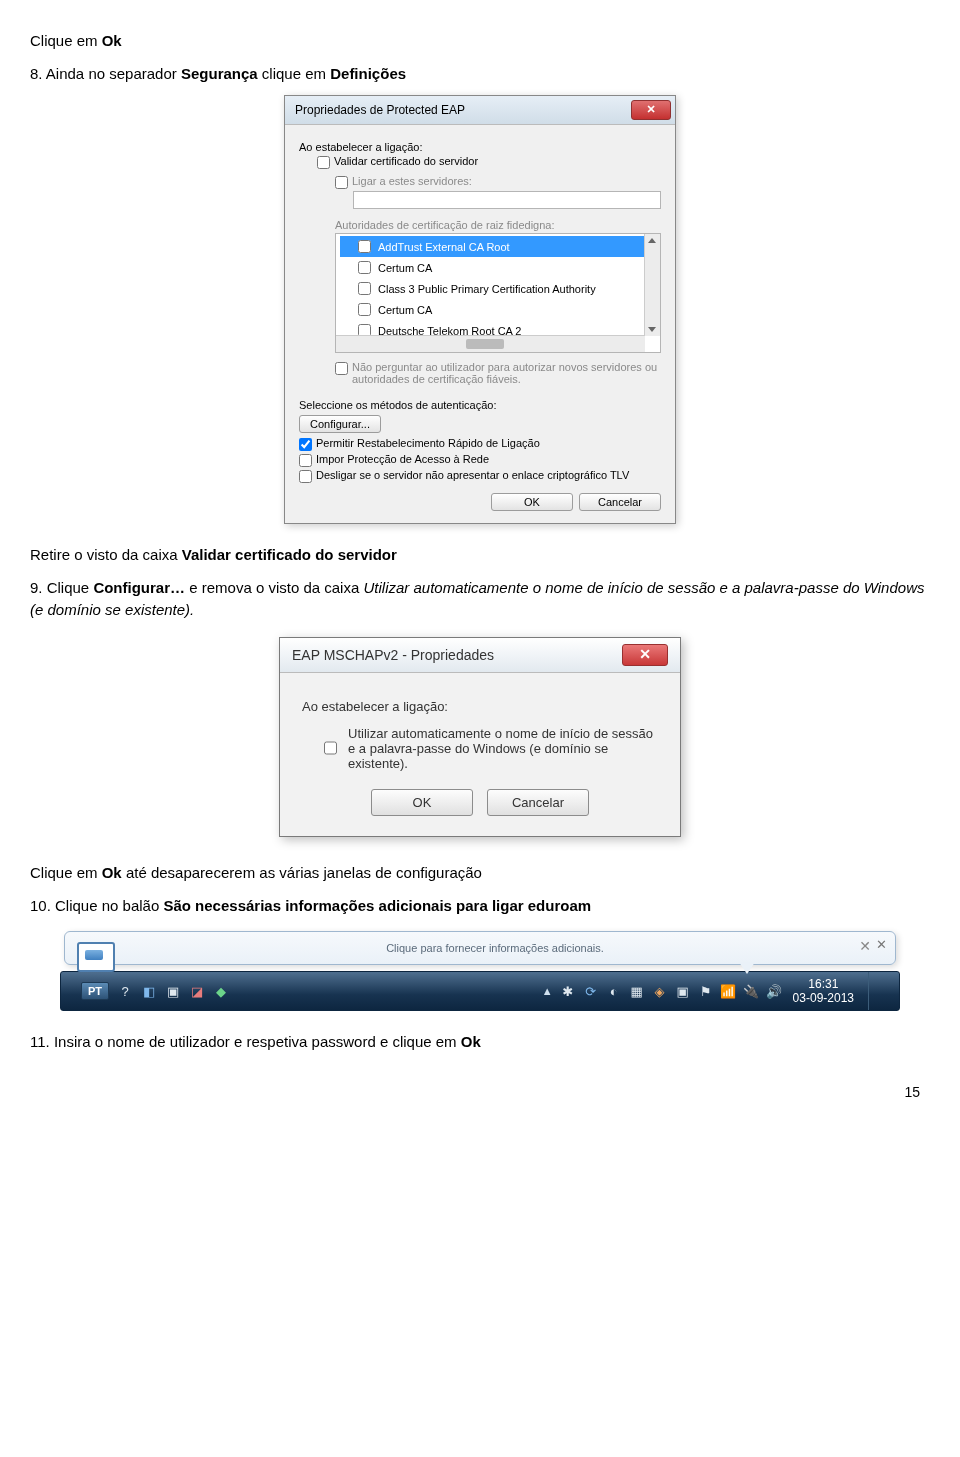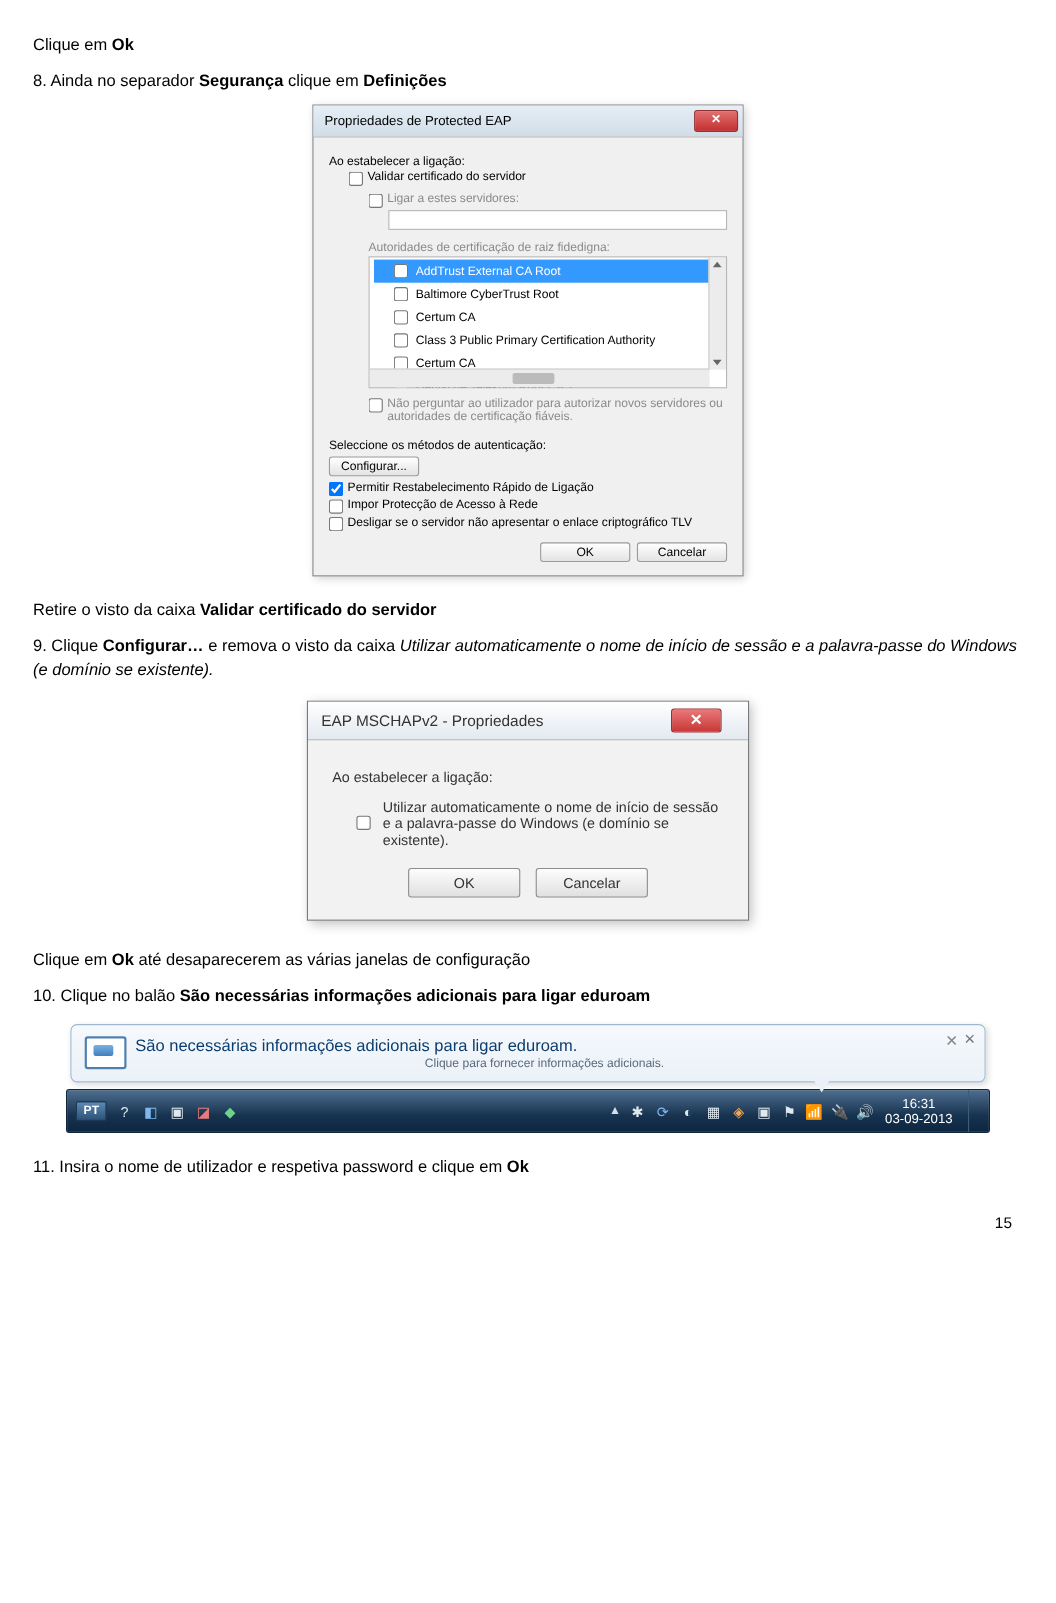--- a/index.html
+++ b/index.html
@@ -114,21 +114,21 @@
     border: 1px solid #7a7a7a;
     box-shadow: 3px 3px 10px rgba(0,0,0,0.25);
     font-family: 'Segoe UI', Tahoma, sans-serif;
     font-size: 13px;
     color: #333;
   }
   .dlg2 .titlebar2 {
     display: flex; justify-content: space-between; align-items: center;
     background: linear-gradient(#fff, #e2e9ef);
     border-bottom: 1px solid #bbb;
-    padding: 6px 24px 6px 12px;
+    padding: 6px 12px 6px 12px;
     font-size: 14px;
   }
   .close2 {
     width: 44px; height: 20px;
     background: linear-gradient(#ea7878, #c83838);
     border: 1px solid #983030;
     border-radius: 3px;
     color: #fff;
     text-align: center;
     font-weight: bold;
@@ -189,21 +189,21 @@
     position: absolute; right: 140px; bottom: -10px; width: 0; height: 0;
     border-left: 8px solid transparent; border-right: 8px solid transparent;
     border-top: 12px solid #eaf1f8;
   }
   .taskbar {
     display: flex; justify-content: space-between; align-items: center;
     height: 38px;
     background: linear-gradient(#4f6f8f, #173350 60%, #0d2640);
     border: 1px solid #0d2640;
     border-radius: 3px;
-    padding: 0 8px;
+    padding: 0 20px;
     color: #d8e4ee;
     font-size: 11px;
   }
   .tray-left { display: flex; align-items: center; gap: 8px; }
   .lang-badge {
     background: linear-gradient(#5b8bb5, #2d5276);
     border: 1px solid #1d3a55;
     border-radius: 2px;
     padding: 2px 6px;
     font-weight: bold;
@@ -253,24 +253,20 @@
 
     <div class="lbl grey" style="margin-left:36px;">Autoridades de certificação de raiz fidedigna:</div>
     <div class="ca-box" style="margin-left:36px;">
       <div class="ca-inner">
         <div class="ca-row sel">
             <input type="checkbox" style="">
             <span>AddTrust External CA Root</span>
           </div>
         <div class="ca-row">
             <input type="checkbox" style="">
-            <span>Baltimore CyberTrust Root</span>
-          </div>
-        <div class="ca-row">
-            <input type="checkbox" style="">
             <span>Certum CA</span>
           </div>
         <div class="ca-row">
             <input type="checkbox" style="">
             <span>Class 3 Public Primary Certification Authority</span>
           </div>
         <div class="ca-row">
             <input type="checkbox" style="">
             <span>Certum CA</span>
           </div>
@@ -346,21 +342,20 @@
 </p>
 <p>
   <span>10. Clique no balão </span><b>São necessárias informações adicionais para ligar eduroam</b>
 </p>
 
 <div class="tray-wrap">
   <div class="balloon">
     <div class="balloon-icon"></div>
     <span class="balloon-pin">✕</span>
     <span class="balloon-x">✕</span>
-    <div class="balloon-title">São necessárias informações adicionais para ligar eduroam.</div>
     <div class="balloon-sub">Clique para fornecer informações adicionais.</div>
     <div class="balloon-tail"></div>
   </div>
   <div class="taskbar">
     <div class="tray-left">
       <span class="lang-badge">PT</span>
       <span class="ti">?</span>
       <span class="ti blue">◧</span>
       <span class="ti">▣</span>
       <span class="ti red">◪</span>

